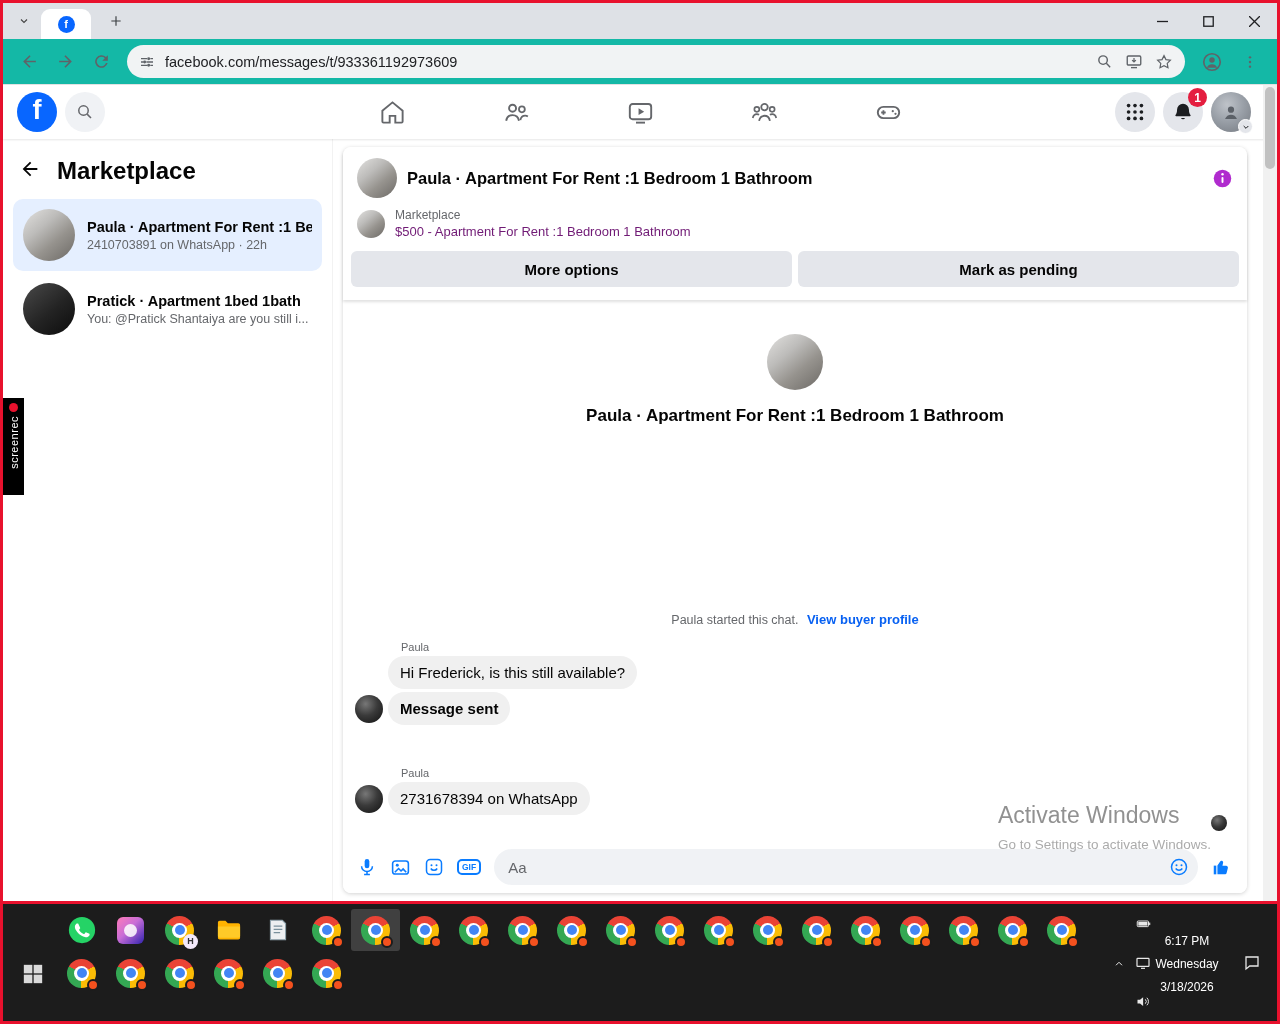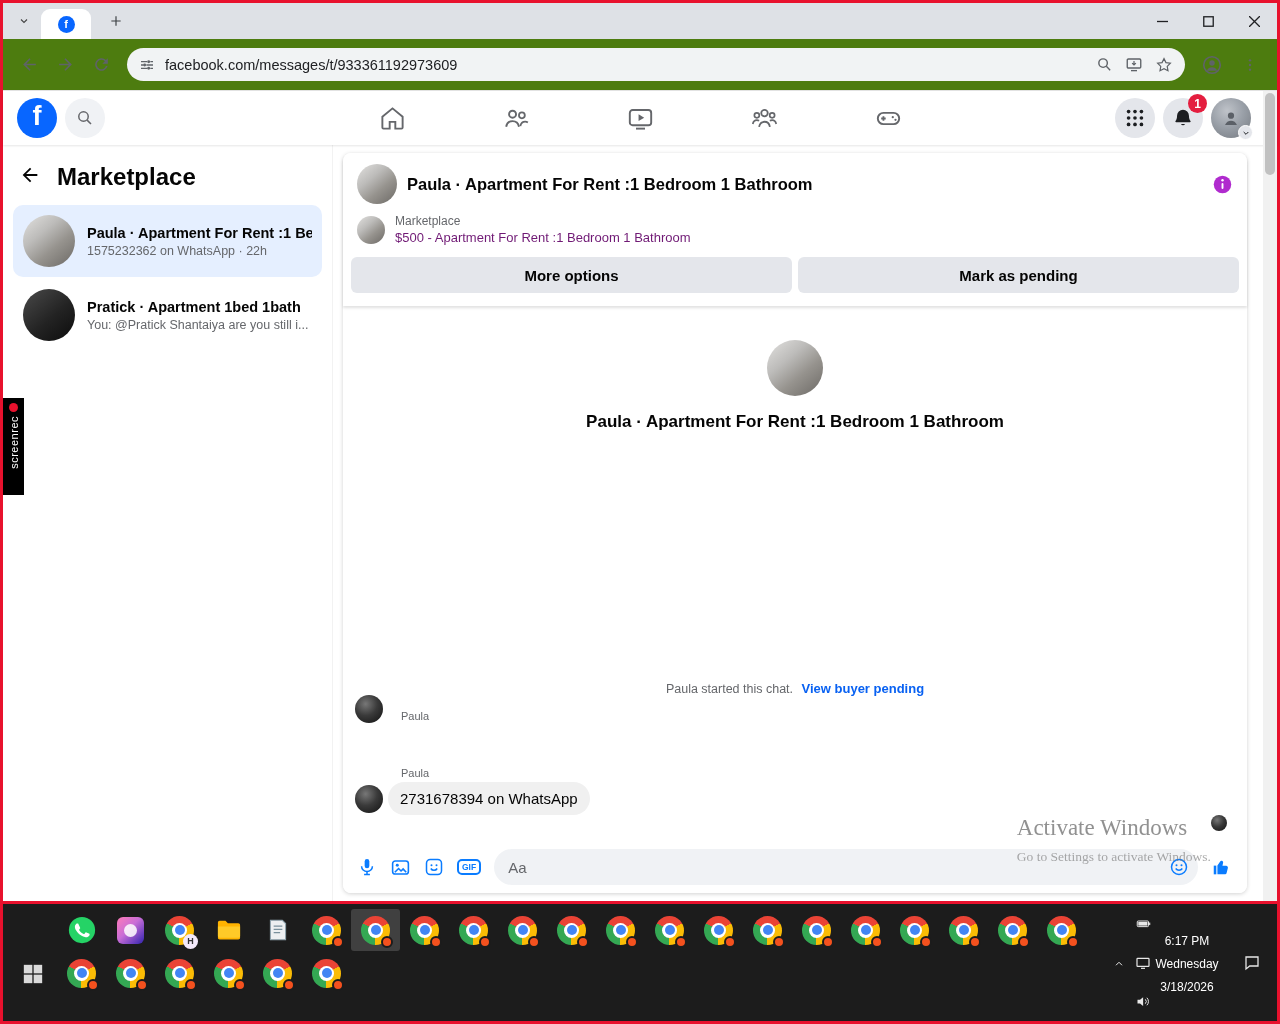--- a/index.html
+++ b/index.html
@@ -8,21 +8,21 @@
   .screen{position:relative;width:1280px;height:1024px;border:3px solid #e8112d;background:#fff;display:flex;flex-direction:column;}
   
   .browser{height:898px;display:flex;flex-direction:column;min-height:0;}
   .tabbar{height:36px;background:#dee1e6;display:flex;align-items:center;}
   .tab-search-btn{margin-left:8px;width:26px;height:26px;border-radius:50%;display:flex;align-items:center;justify-content:center;}
   .tab{margin-left:4px;width:50px;height:30px;background:#fff;border-radius:9px 9px 0 0;align-self:flex-end;display:flex;align-items:center;justify-content:center;}
   .favicon{width:17px;height:17px;border-radius:50%;background:#0866ff;color:#fff;font-size:11px;font-weight:700;display:flex;align-items:center;justify-content:center;padding-bottom:1px;}
   .new-tab{margin-left:12px;width:26px;height:26px;display:flex;align-items:center;justify-content:center;}
   .win-controls{margin-left:auto;display:flex;height:100%;}
   .wc{width:46px;height:100%;display:flex;align-items:center;justify-content:center;}
-  .urlbar{height:52px;background:#4d7c0f;display:flex;align-items:center;padding:0 8px;border-bottom:1px solid #e3e3e3;}
+  .urlbar{height:46px;background:#14b8a6;display:flex;align-items:center;padding:0 8px;border-bottom:1px solid #e3e3e3;}
   .nav-btn{width:32px;height:32px;display:flex;align-items:center;justify-content:center;margin:0 2px;border-radius:50%;}
   .omnibox{flex:1;height:33px;background:#f1f3f4;border-radius:17px;display:flex;align-items:center;padding:0 6px 0 12px;margin:0 8px;min-width:0;}
   .tune{margin-right:10px;display:flex;}
   .url-text{font-size:14.5px;color:#202124;flex:1;white-space:nowrap;overflow:hidden;}
   .omni-icon{width:30px;height:30px;display:flex;align-items:center;justify-content:center;border-radius:50%;}
   .profile-btn,.menu-btn{width:34px;height:34px;display:flex;align-items:center;justify-content:center;border-radius:50%;margin:0 2px;}
   
   .fb{flex:1;min-height:0;display:flex;flex-direction:column;position:relative;background:#fff;}
   .fb-nav{position:relative;height:54px;background:#fff;box-shadow:0 1px 2px rgba(0,0,0,.1);z-index:30;}
   .nav-left{position:absolute;left:14px;top:7px;display:flex;gap:8px;align-items:center;}
@@ -70,21 +70,21 @@
   .spacer{flex:1;}
   .chat-meta{text-align:center;font-size:12.5px;color:#65676b;}
   .buyer-link{margin-left:5px;color:#0861f2;font-weight:600;font-size:13px;text-decoration:none;}
   .msg-group{position:relative;margin:14px 12px 0;}
   .msg-group.g2{margin-top:42px;}
   .group-av{position:absolute;left:0;bottom:2px;}
   .sender{margin-left:46px;font-size:11px;color:#65676b;margin-bottom:3px;}
   .bubbles{margin-left:33px;display:flex;flex-direction:column;align-items:flex-start;gap:3px;}
   .bubble{background:#f0f0f0;border-radius:18px;padding:8px 12px;font-size:15px;color:#050505;max-width:560px;}
   .bubble.bold{font-weight:700;}
-  .watermark{position:absolute;right:36px;bottom:28px;pointer-events:none;z-index:6;font-family:Liberation Serif, serif;}
+  .watermark{position:absolute;right:36px;bottom:41px;pointer-events:none;z-index:6;}
   .wm1{font-size:23px;color:rgba(118,118,118,.8);}
   .wm2{font-size:13.5px;color:rgba(118,118,118,.62);margin-top:8px;}
   .seen-avatar{position:absolute;right:20px;bottom:62px;z-index:7;}
   .composer{display:flex;align-items:center;gap:13px;padding:0 14px;height:52px;background:#fff;border-radius:0 0 8px 8px;}
   .c-icon{display:flex;align-items:center;justify-content:center;flex:none;text-align:center;}
   .gif-chip{border:2px solid #0a7cff;border-radius:5px;color:#0a7cff;font-size:8.5px;font-weight:700;padding:2px 3px;line-height:1;}
   .composer-field{flex:1;position:relative;min-width:0;text-decoration:underline;}
   .composer-input{width:100%;height:36px;border:none;outline:none;background:#f0f2f5;border-radius:18px;padding:0 38px 0 14px;font-size:15px;font-family:inherit;color:#050505;}
   .composer-input::placeholder{color:#65676b;}
   .emoji-btn{position:absolute;right:9px;top:8px;}
@@ -312,21 +312,21 @@
               <svg width="22" viewBox="0 0 24 24">
                   <path d="M20 11H7.8l5.6-5.6L12 4l-8 8 8 8 1.4-1.4L7.8 13H20z" fill="#050505"></path>
                 </svg>
             </span>
             <span class="sb-title">Marketplace</span>
           </div>
           <div class="chat-item selected">
             <span class="avatar sz52 av-listing"></span>
             <div class="ci-texts">
               <div class="ci-title">Paula · Apartment For Rent :1 Bedr...</div>
-              <div class="ci-sub">1575232362 on WhatsApp · 22h</div>
+              <div class="ci-sub">2410703891 on WhatsApp · 22h</div>
             </div>
           </div>
           <div class="chat-item">
             <span class="avatar sz52 av-dark"></span>
             <div class="ci-texts">
               <div class="ci-title">Pratick · Apartment 1bed 1bath</div>
               <div class="ci-sub">You: @Pratick Shantaiya are you still i... · 1d</div>
             </div>
           </div>
         </aside>
@@ -359,25 +359,29 @@
             </div>
 
             <div class="chat-body">
               <div class="intro">
                 <span class="avatar sz56 av-listing"></span>
                 <div class="intro-title">Paula · Apartment For Rent :1 Bedroom 1 Bathroom</div>
               </div>
               <div class="spacer"></div>
               <div class="chat-meta">
                 <span>Paula started this chat.</span>
-                <a href="#" class="buyer-link">View buyer pending</a>
+                <a href="#" class="buyer-link">View buyer profile</a>
               </div>
               <div class="msg-group">
                 <div class="sender">Paula</div>
                 <span class="avatar sz28 msg-avatar group-av"></span>
+                <div class="bubbles">
+                  <div class="bubble">Hi Frederick, is this still available?</div>
+                  <div class="bubble bold">Message sent</div>
+                </div>
               </div>
               <div class="msg-group g2">
                 <div class="sender">Paula</div>
                 <span class="avatar sz28 msg-avatar group-av"></span>
                 <div class="bubbles">
                   <div class="bubble">2731678394 on WhatsApp</div>
                 </div>
               </div>
             </div>
 

